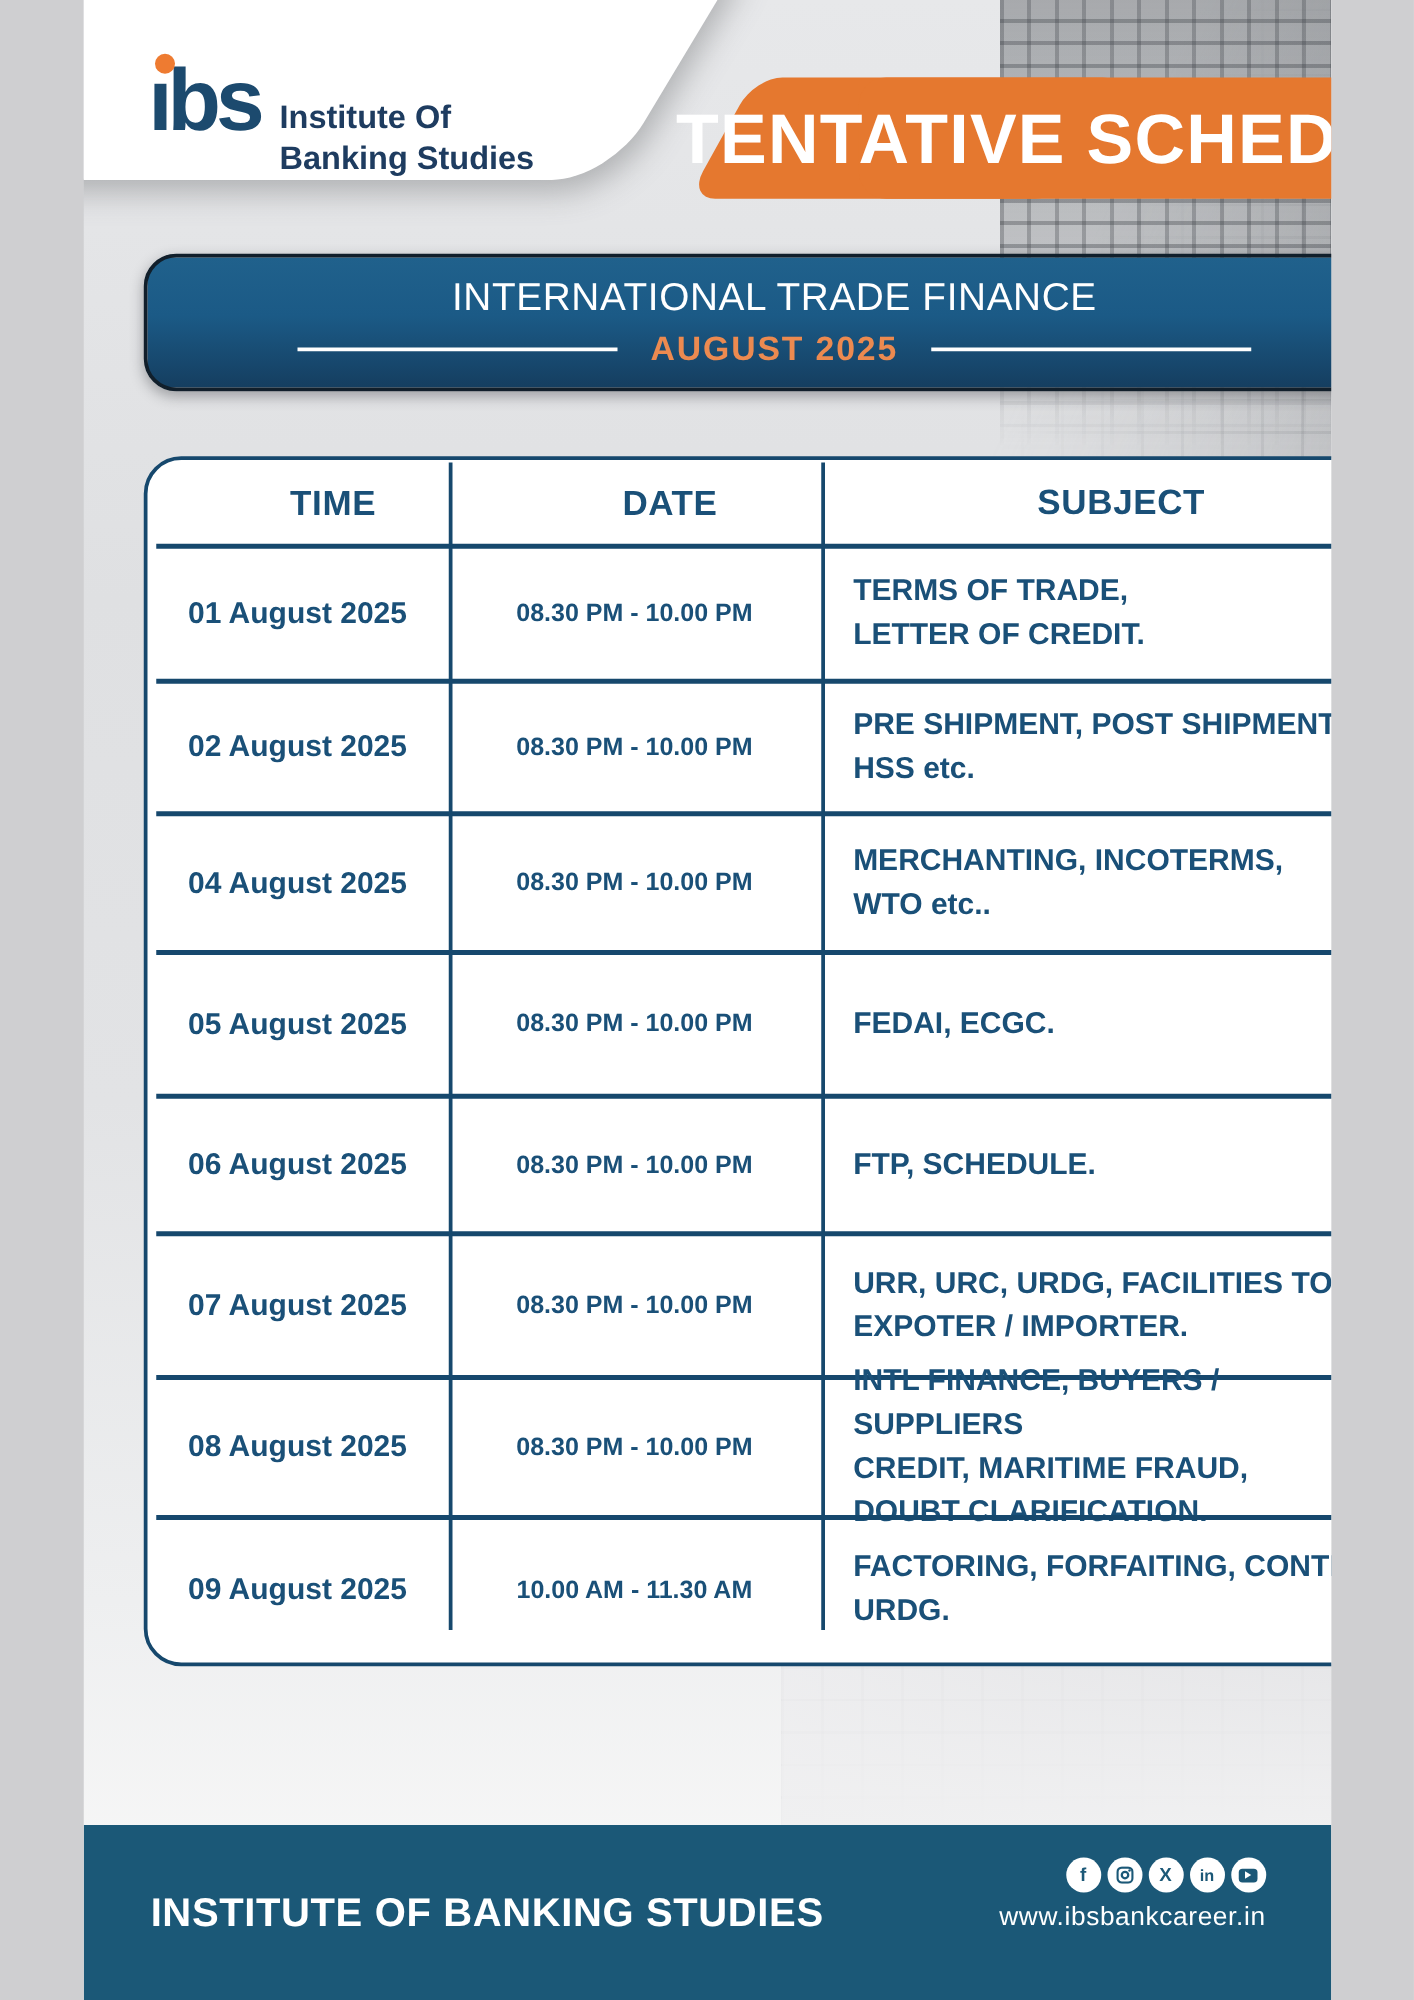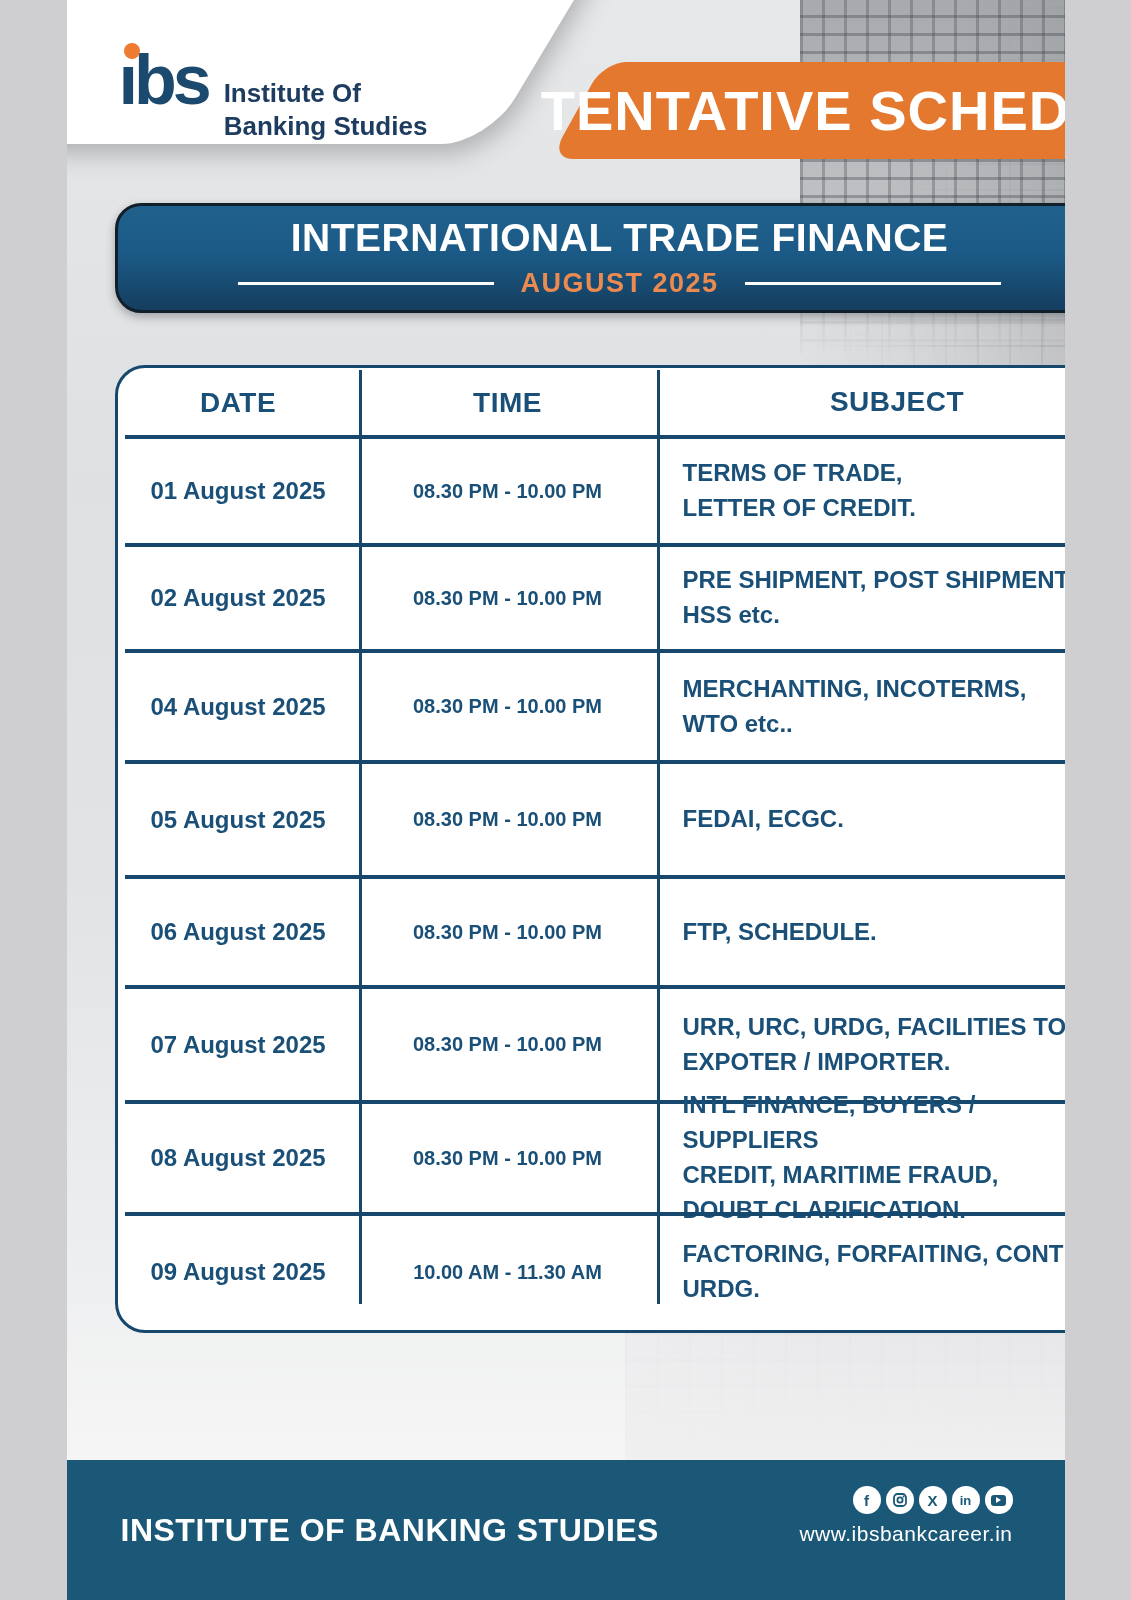--- a/index.html
+++ b/index.html
@@ -65,21 +65,21 @@
     color:#fff; font-size:56px; font-weight:800; letter-spacing:1px; white-space:nowrap;
   }
   
   .course-header {
     position:absolute; left:48px; top:203px; width:1010px; height:110px;
     border:3px solid #111f2b; border-radius:26px;
     background:linear-gradient(180deg,#20618c 0%, #1b5a86 45%, #153e60 100%);
     box-shadow:0 4px 10px rgba(40,44,50,0.35);
     display:flex; flex-direction:column; align-items:center; justify-content:center;
   }
-  .course-title { color:#fff; font-size:39px; font-weight:700; letter-spacing:0.5px; line-height:1.1; }
+  .course-title { color:#fff; font-size:31px; font-weight:400; letter-spacing:0.5px; line-height:1.1; }
   .month-row { display:flex; align-items:center; gap:26px; margin-top:8px;text-align:right; }
   .month-line { width:256px; height:3px; background:#fff; }
   .month-label { color:#ec8a50; font-size:27px; font-weight:700; letter-spacing:1.5px; }
   
   .table {
     position:absolute; left:48px; top:365px; width:1014px; height:968px;
     background:#fff; border:3px solid #16486d; border-radius:30px;
     display:flex; flex-direction:column;
   }
   .vline { position:absolute; top:2px; bottom:26px; width:3px; background:#16486d; }
@@ -157,22 +157,22 @@
       <span class="month-line"></span>
       <span class="month-label">AUGUST 2025</span>
       <span class="month-line"></span>
     </div>
   </div>
 
   <div class="table">
     <div class="vline v1"></div>
     <div class="vline v2"></div>
     <div class="trow thead">
+      <div class="cell c-time th">TIME</div>
       <div class="cell c-date th">DATE</div>
-      <div class="cell c-time th">TIME</div>
       <div class="cell c-subj th" style="justify-content:center;">SUBJECT</div>
     </div>
 
     <div class="trow">
       <div class="cell c-date">01 August 2025</div>
       <div class="cell c-time">08.30 PM - 10.00 PM</div>
       <div class="cell c-subj">TERMS OF TRADE,
 LETTER OF CREDIT.</div>
     </div>
 

